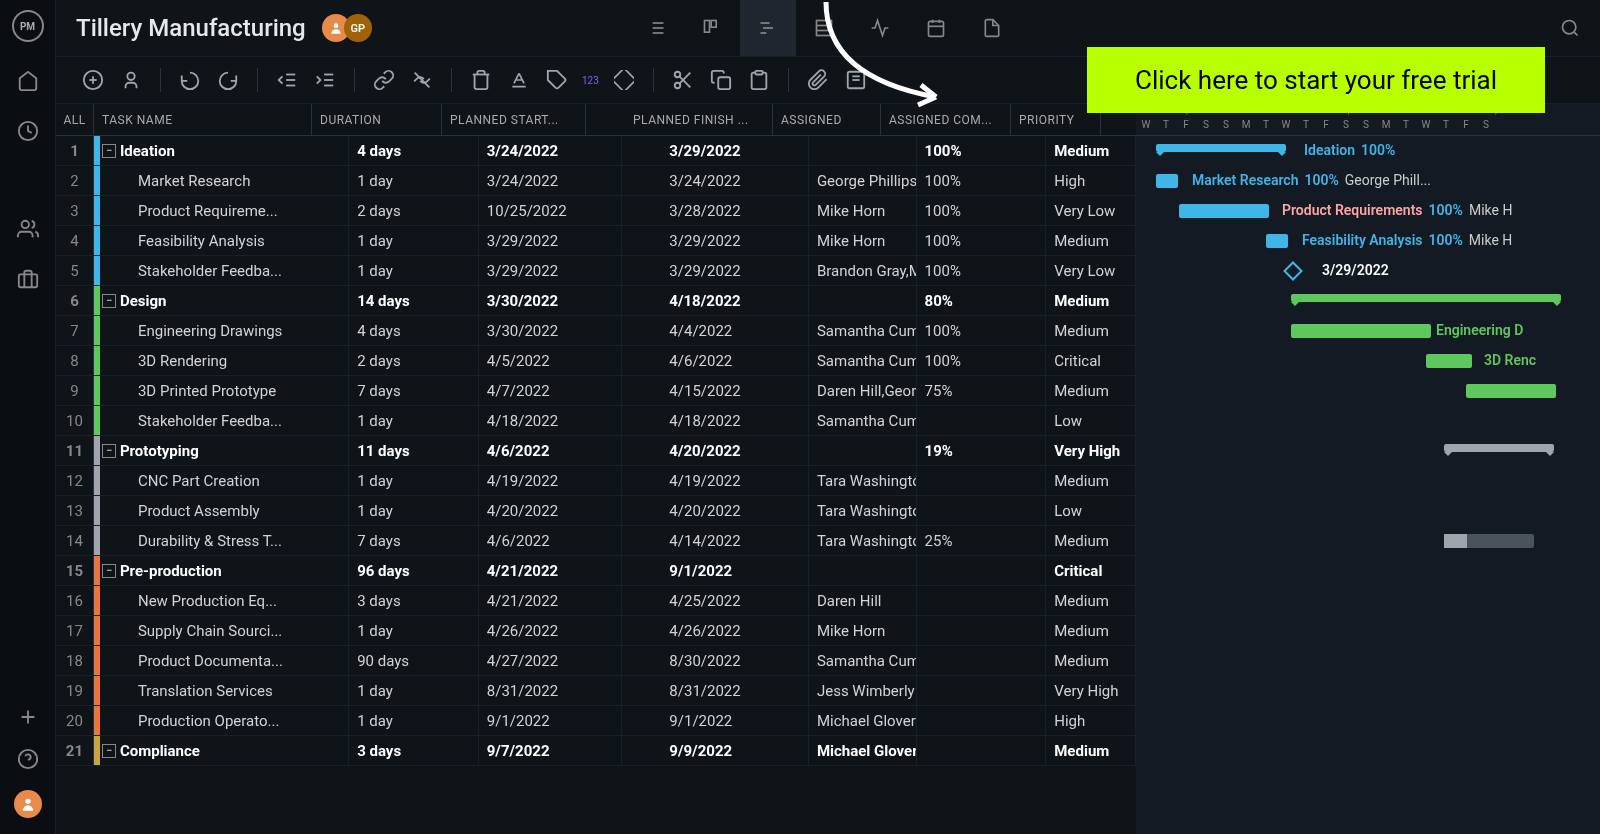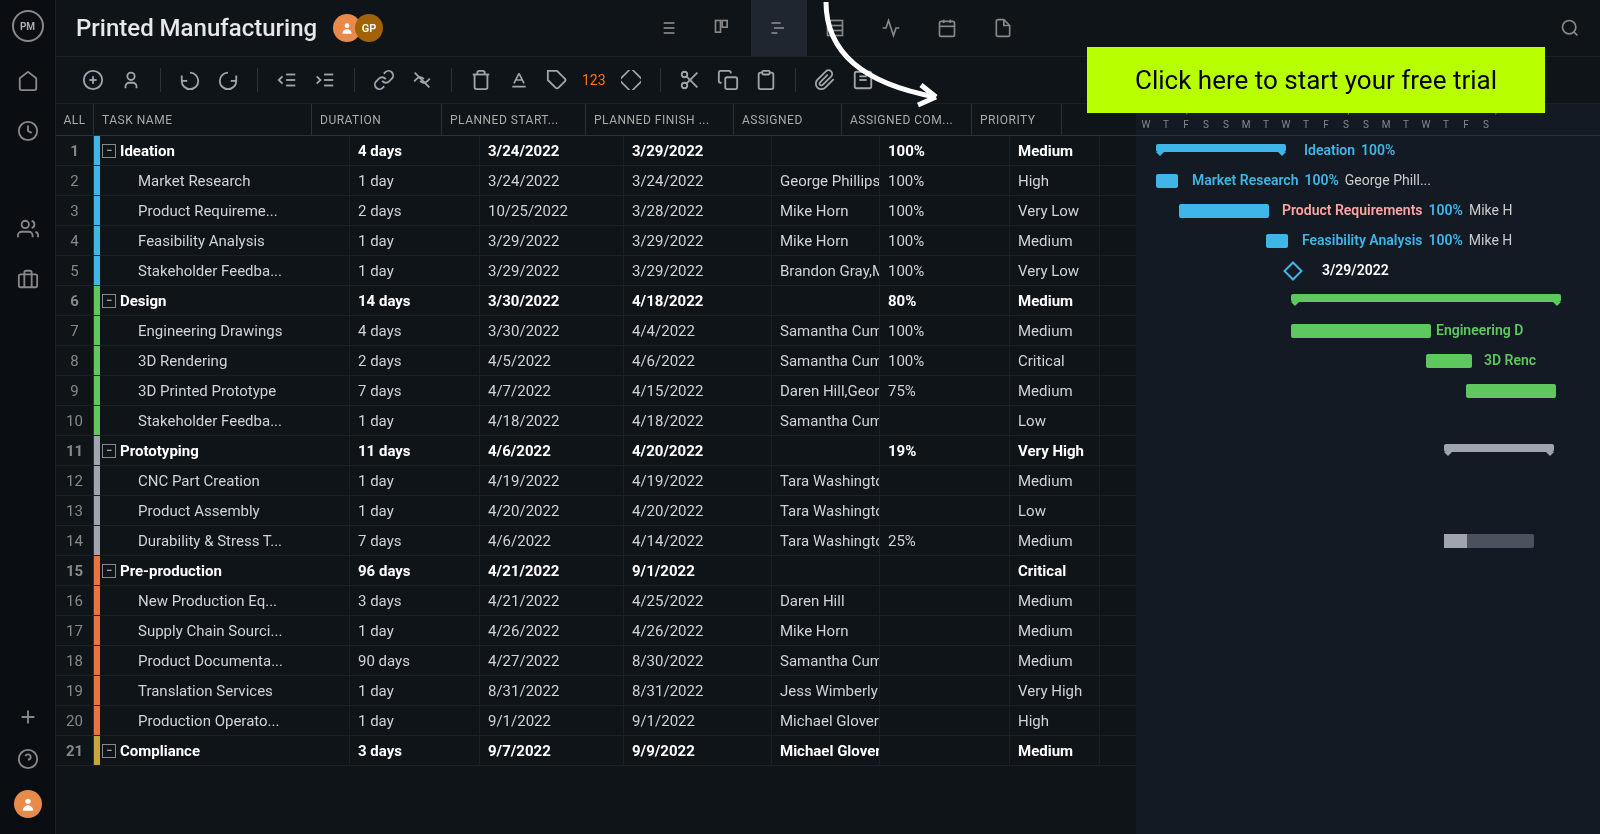--- a/index.html
+++ b/index.html
@@ -16,32 +16,32 @@
 .avatar-group { display: flex; }
 .avatar-group .av { width: 28px; height: 28px; border-radius: 50%; margin-left: -6px; display: flex; align-items: center; justify-content: center; font-size: 11px; font-weight: 600; }
 .avatar-group .av:first-child { margin-left: 0; }
 .view-tabs { display: flex; margin-left: 240px; gap: 0; }
 .view-tabs .tab { width: 56px; height: 56px; display: flex; align-items: center; justify-content: center; color: #888; cursor: pointer; }
 .view-tabs .tab.active { background: #1f2630; }
 .search { margin-left: auto; color: #888; cursor: pointer; }
 .toolbar { height: 48px; display: flex; align-items: center; padding: 0 20px; gap: 4px; border-top: 1px solid #1a2028; border-bottom: 1px solid #1a2028; position: relative; }
 .toolbar .tbtn { width: 34px; height: 34px; display: flex; align-items: center; justify-content: center; color: #a0a5ad; cursor: pointer; border-radius: 4px; }
 .toolbar .sep { width: 1px; height: 24px; background: #2a323d; margin: 0 8px; }
-.toolbar .num { color: #f97316; font-size: 14px; padding: 0 4px; }
+.toolbar .num { color: #8b5cf6; font-size: 10px; padding: 0 4px; }
 .cta { position: absolute; right: 55px; top: -10px; background: #b8ff00; color: #000; font-size: 26px; padding: 18px 48px; z-index: 100; }
 .arrow { position: absolute; top: -60px; left: 760px; z-index: 101; }
 .content { flex: 1; display: flex; overflow: hidden; }
 .grid { width: 1080px; display: flex; flex-direction: column; overflow: hidden; }
 .grid-header { display: flex; height: 32px; background: #0f1419; border-bottom: 1px solid #2a323d; font-size: 12px; letter-spacing: 0.5px; color: #aaa; }
 .grid-header .col { display: flex; align-items: center; padding: 0 8px; border-right: 1px solid #2a323d; white-space: nowrap; overflow: hidden; }
 .col-all { width: 38px; justify-content: center; }
 .col-name { width: 218px; }
 .col-dur { width: 130px; }
 .col-start { width: 144px; }
-.col-finish { width: 148px; }
+.col-finish { width: 148px; margin-left: 39px; }
 .col-assigned { width: 108px; }
 .col-percent { width: 130px; }
 .col-priority { width: 90px; }
 .grid-body { flex: 1; overflow-y: auto; }
 .row { display: flex; height: 30px; border-bottom: 1px solid #1a2028; font-size: 15px; }
 .row.group { font-weight: 700; color: #fff; }
 .row .cell { display: flex; align-items: center; padding: 0 8px; border-right: 1px solid #1a2028; white-space: nowrap; overflow: hidden; text-overflow: ellipsis; }
 .row .cell.num { width: 38px; justify-content: center; color: #888; border-right: 1px solid #2a323d; }
 .row .stripe { width: 6px; flex-shrink: 0; }
 .row .name-cell { width: 250px; display: flex; align-items: center; gap: 4px; border-right: 1px solid #1a2028; padding-right: 8px; }
@@ -112,21 +112,21 @@
           <svg width="16" height="16" viewBox="0 0 24 24" fill="#fff">
             <circle cx="12" cy="8" r="4"></circle>
             <path d="M4 22a8 8 0 0116 0"></path>
           </svg>
         </div>
     </div>
   </div>
 
   <div class="main">
     <div class="topbar">
-      <div class="title">Printed Manufacturing</div>
+      <div class="title">Tillery Manufacturing</div>
       <div class="avatar-group">
         <div class="av" style="background:#e88b4a">
             <svg width="14" height="14" viewBox="0 0 24 24" fill="#fff">
               <circle cx="12" cy="8" r="4"></circle>
               <path d="M4 22a8 8 0 0116 0"></path>
             </svg>
           </div>
         <div class="av" style="background:#a16207;color:#fff">GP</div>
       </div>
       <div class="view-tabs">

